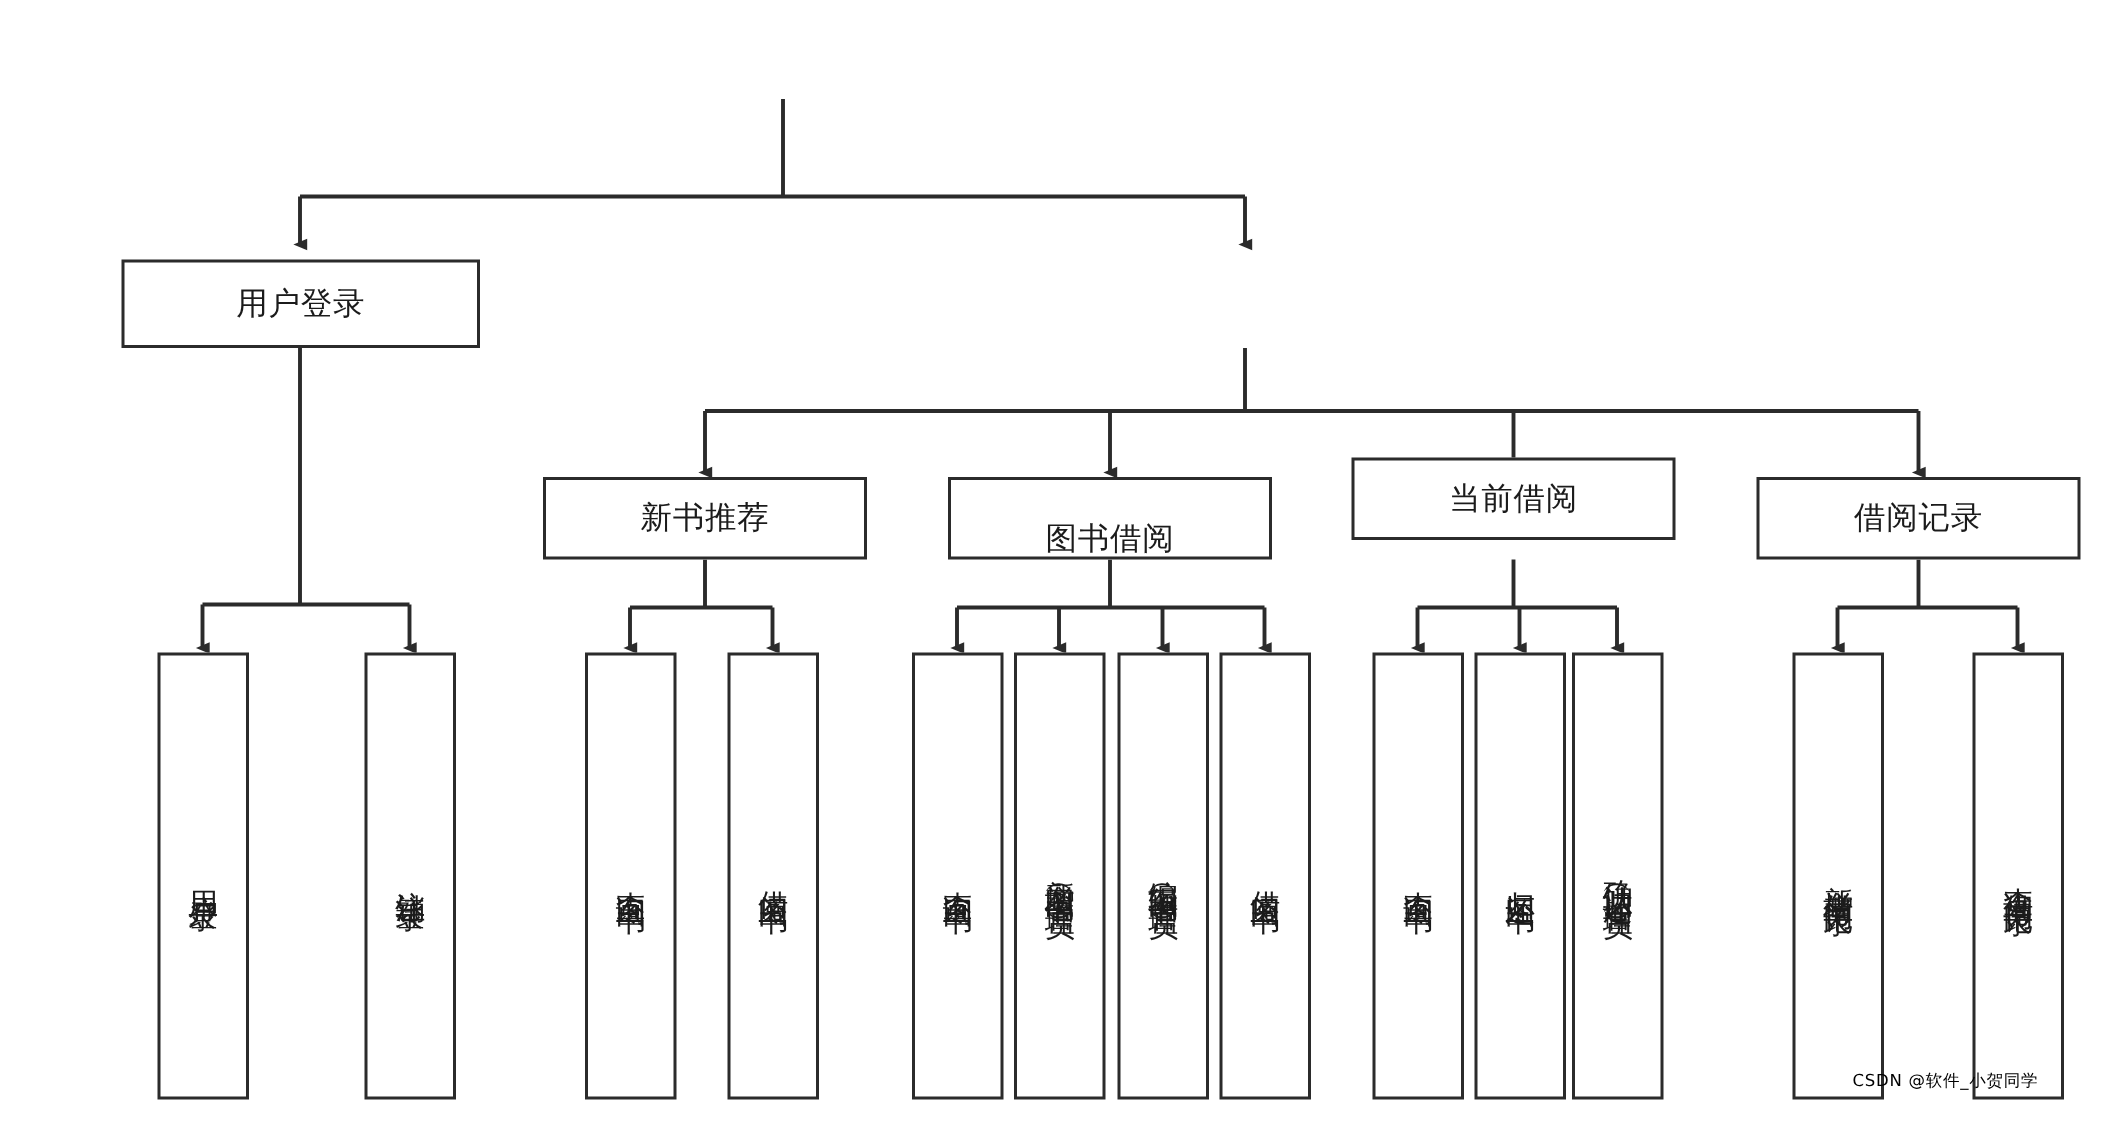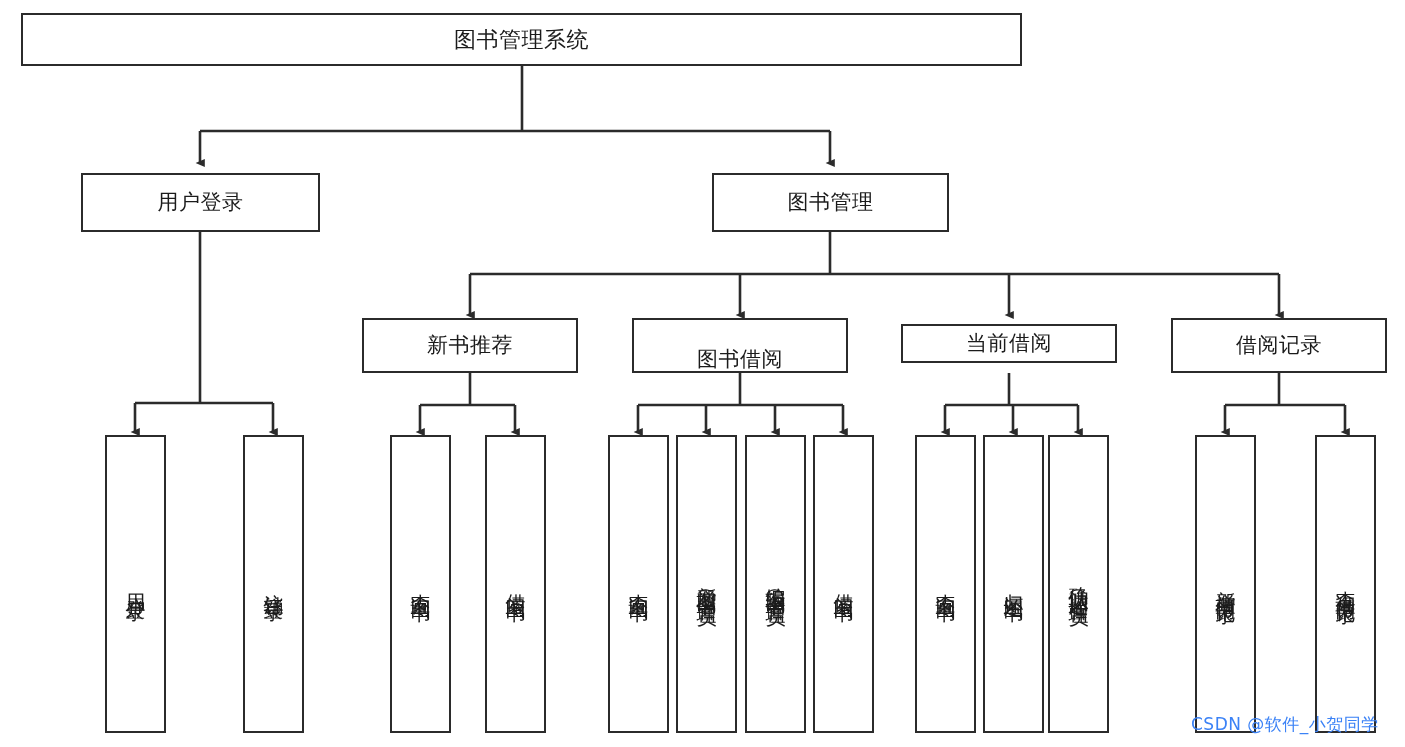--- a/index.html
+++ b/index.html
@@ -48,25 +48,26 @@
     writing-mode: vertical-rl;
     text-orientation: upright;
     letter-spacing: 3px;
     font-size: 20px;
   }
   .node-box.root .node-label {
     font-size: 22px;
   }
   .watermark {
     position: absolute;
-    color: #3b82f6;
-    font-size: 17px;
+    color: #000000;
+    font-size: 11px;
     white-space: nowrap;
     letter-spacing: 0.5px;
     pointer-events: none;
+    margin-left: 44px;
   }
 </style>
 </head>
 <body>
 
 <div id="diagram-root">
 
   <svg class="diagram-canvas" viewBox="0 0 1405 747">
     <defs>
       <marker id="arrowhead" markerWidth="10" markerHeight="10" refX="4.2" refY="5" orient="auto" markerUnits="userSpaceOnUse">
@@ -110,38 +111,32 @@
       <path d="M1013,405 L1013,432" marker-end="url(#arrowhead)"></path>
       <path d="M1078,405 L1078,432" marker-end="url(#arrowhead)"></path>
 
       <path d="M1279,373 L1279,405"></path>
       <path d="M1225,405 L1345,405"></path>
       <path d="M1225,405 L1225,432" marker-end="url(#arrowhead)"></path>
       <path d="M1345,405 L1345,432" marker-end="url(#arrowhead)"></path>
     </g>
   </svg>
 
-  <div class="node-box root" style="left:21px; top:13px; width:1001px; height:53px;">
-    <span class="node-label">图书管理系统</span>
-  </div>
 
   <div class="node-box" style="left:81px; top:173px; width:239px; height:59px;">
     <span class="node-label">用户登录</span>
-  </div>
-  <div class="node-box" style="left:712px; top:173px; width:237px; height:59px;">
-    <span class="node-label">图书管理</span>
   </div>
 
   <div class="node-box" style="left:362px; top:318px; width:216px; height:55px;font-family:Liberation Serif, serif;">
     <span class="node-label">新书推荐</span>
   </div>
   <div class="node-box" style="left:632px; top:318px; width:216px; height:55px;align-items:flex-end;">
     <span class="node-label">图书借阅</span>
   </div>
-  <div class="node-box" style="left:901px; top:324px; width:216px; height:39px;">
+  <div class="node-box" style="left:901px; top:305px; width:216px; height:55px;">
     <span class="node-label">当前借阅</span>
   </div>
   <div class="node-box" style="left:1171px; top:318px; width:216px; height:55px;">
     <span class="node-label">借阅记录</span>
   </div>
 
   <div class="node-box vertical" style="left:105px; top:435px; width:61px; height:298px;">
     <span class="node-label">用户登录</span>
   </div>
   <div class="node-box vertical" style="left:243px; top:435px; width:61px; height:298px;">

